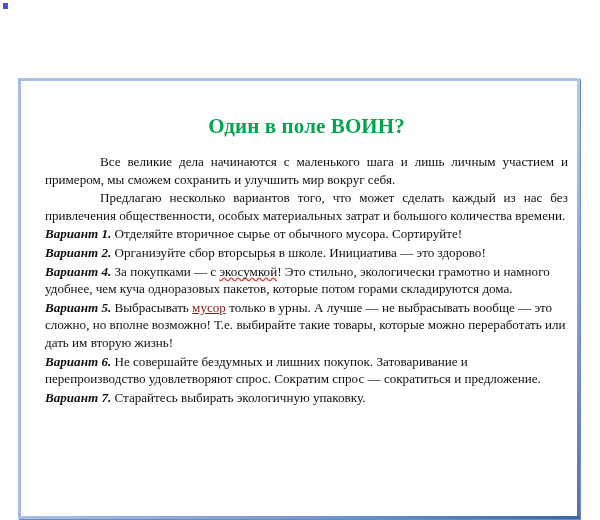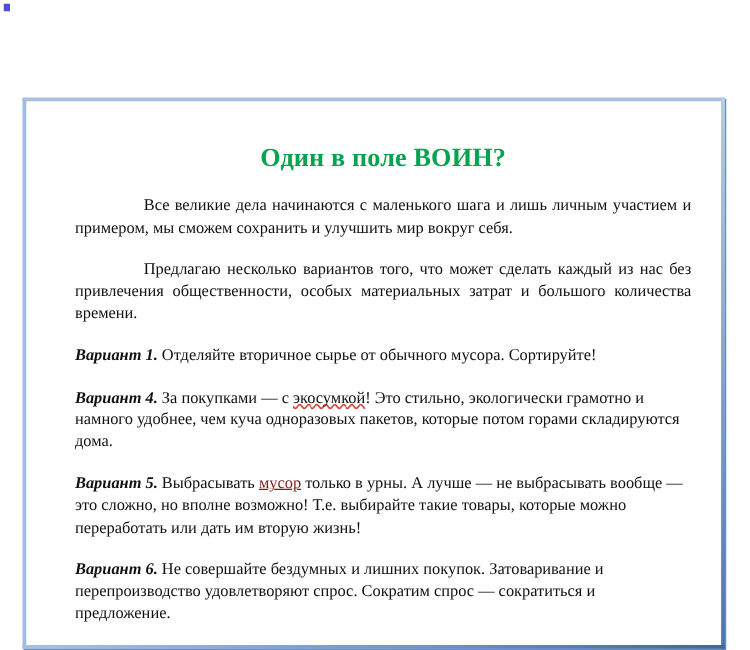--- a/index.html
+++ b/index.html
@@ -81,21 +81,21 @@
     margin: 18px 0 14px 0;
     letter-spacing: .1px;
     font-family: "Liberation Serif", "DejaVu Serif", serif;
   }
 
   .para {
     font-size: 13.1px;
     line-height: 17.6px;
     color: #101010;
     text-align: justify;
-    margin: 16px;
+    margin: 1px;
     font-family: "Liberation Serif", "DejaVu Serif", serif;
   }
   .para.indented {
     text-indent: 55px;
   }
   .para.variant {
     text-align: left;
   }
 
   .vlabel {
@@ -129,29 +129,35 @@
     <div id="doc-title">Один в поле ВОИН?</div>
 
     <p class="para indented">Все великие дела начинаются с маленького шага и лишь личным участием и примером, мы сможем сохранить и улучшить мир вокруг себя.</p>
 
     <p class="para indented">Предлагаю несколько вариантов того, что может сделать каждый из нас без привлечения общественности, особых материальных затрат и большого количества времени.</p>
 
     <p class="para variant">
       <span class="vlabel">Вариант 1.</span><span> Отделяйте вторичное сырье от обычного мусора. Сортируйте!</span>
     </p>
 
+    <p class="para variant">
+      <span class="vlabel">Вариант 2.</span><span> Организуйте сбор вторсырья в школе. Инициатива — это здорово!</span>
+    </p>
 
 
     <p class="para variant">
       <span class="vlabel">Вариант 4.</span><span> За покупками — с </span><span class="spell">экосумкой</span><span>! Это стильно, экологически грамотно и намного удобнее, чем куча одноразовых пакетов, которые потом горами складируются дома.</span>
     </p>
 
     <p class="para variant">
       <span class="vlabel">Вариант 5.</span><span> Выбрасывать </span><a class="link" href="#">мусор</a><span> только в урны. А лучше — не выбрасывать вообще — это сложно, но вполне возможно! Т.е. выбирайте такие товары, которые можно переработать или дать им вторую жизнь!</span>
     </p>
 
     <p class="para variant">
       <span class="vlabel">Вариант 6.</span><span> Не совершайте бездумных и лишних покупок. Затоваривание и перепроизводство удовлетворяют спрос. Сократим спрос — сократиться и предложение.</span>
     </p>
 
+    <p class="para variant">
+      <span class="vlabel">Вариант 7.</span><span> Старайтесь выбирать экологичную упаковку.</span>
+    </p>
 
   </div>
 </div>
 
 </body></html>

